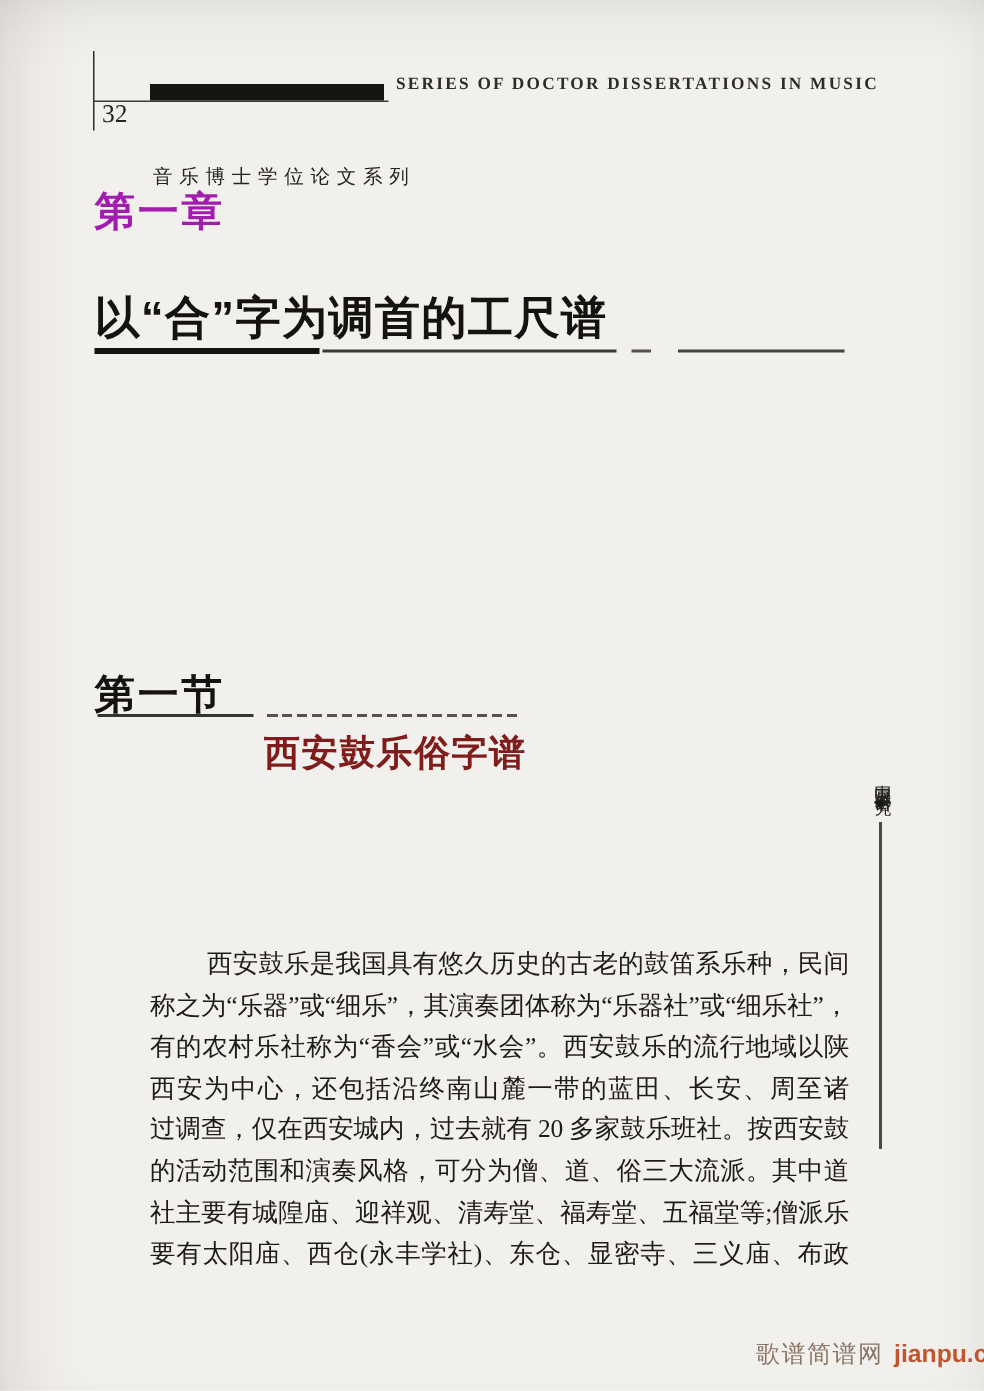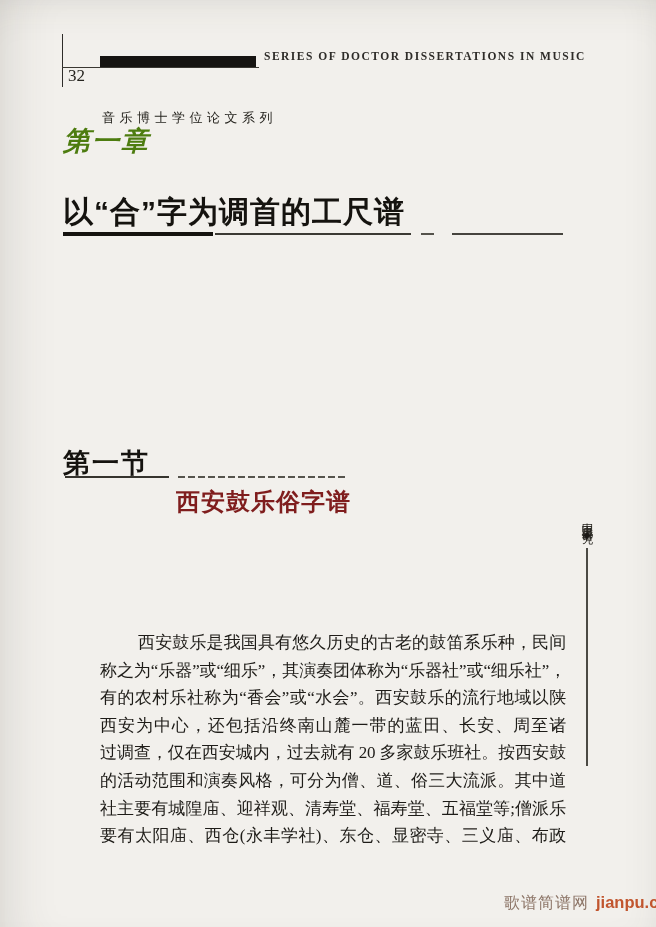--- a/index.html
+++ b/index.html
@@ -31,21 +31,21 @@
   }
   .series-zh {
     position:absolute; left:102px; top:70px;
     font-family:"Liberation Serif", serif; font-size:13px; letter-spacing:4.5px;
     color:#26241f; white-space:nowrap;margin-top:39px;
   }
 
   
   .chapter-label {
     position:absolute; left:63px; top:123px;
-    font-size:27px; font-weight:bold; letter-spacing:2px; color:#4d7c0f;font-style:italic;
+    font-size:27px; font-weight:bold; letter-spacing:2px; color:#a21caf;
   }
   .chapter-title {
     position:absolute; left:63px; top:192px;
     font-size:30px; font-weight:bold; letter-spacing:1px; color:#15130f; white-space:nowrap;
   }
   .rule-thick  { position:absolute; left:63px;  top:232px; width:150px; height:4px;  background:#15130f; }
   .rule-thin1  { position:absolute; left:215px; top:233px; width:196px; height:2px;  background:#3c3a34; }
   .rule-dash   { position:absolute; left:421px; top:233px; width:13px;  height:2px;  background:#55534c; }
   .rule-thin2  { position:absolute; left:452px; top:233px; width:111px; height:2px;  background:#46443e; }
 

